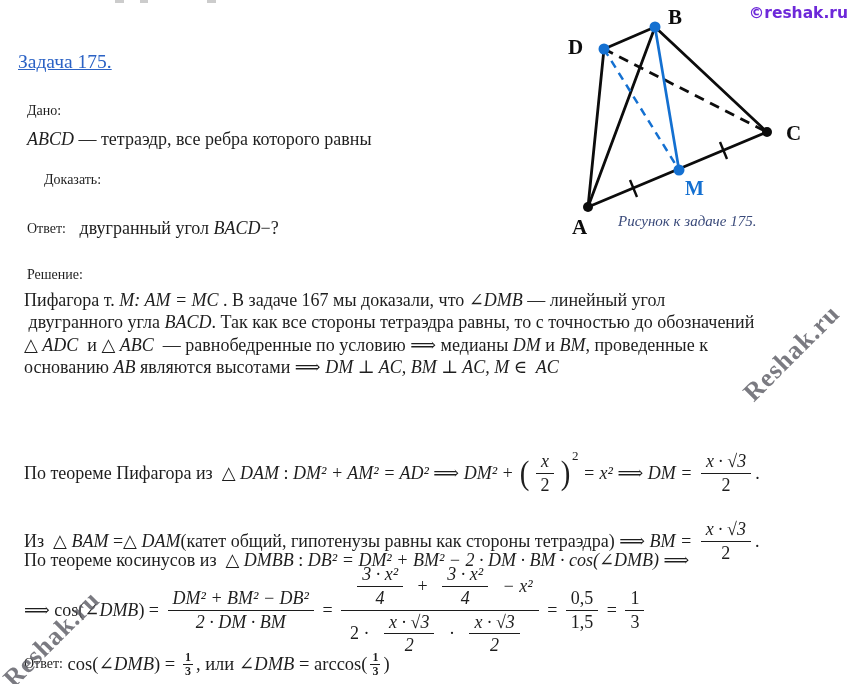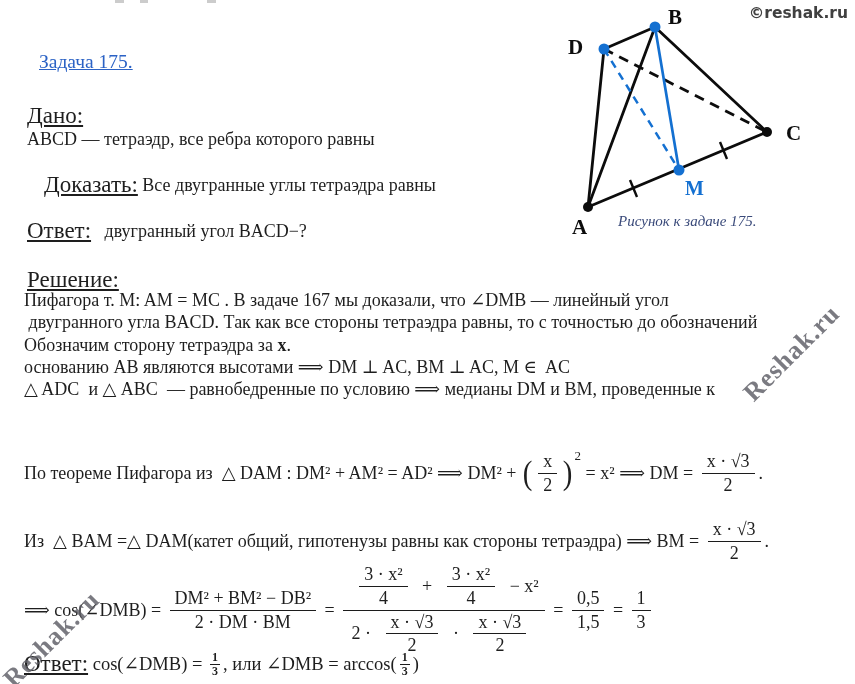--- a/index.html
+++ b/index.html
@@ -1,41 +1,41 @@
 <!DOCTYPE html>
 <html><head>
 <meta charset="utf-8">
 <style>
   html,body{margin:0;padding:0;background:#fff}
   #page{position:relative;width:855px;height:684px;background:#ffffff;overflow:hidden;
         font-family:"Liberation Serif","DejaVu Serif","DejaVu Sans",serif;color:#1e1e1e}
   .abs{position:absolute}
   .t,.line,.row{white-space:pre}
-  .m{}
+  .m{font-style:italic}
   .b{font-weight:700}
   .line{font-size:18px;line-height:22.3px}
   .row{display:flex;align-items:center;font-size:18px}
-  .label{font-size:23px;text-decoration:underline}
+  .label{font-size:14px;}
   .tasklink{font-size:19.5px;color:#2b62c5;text-decoration:underline;cursor:pointer}
   .frac{display:inline-flex;flex-direction:column;align-items:center;text-align:center;
         vertical-align:middle;margin:0 4px;line-height:1.15}
   .frac>.n{padding:0 5px 1px;border-bottom:1.7px solid #1c1c1c}
   .frac>.d{padding:1px 5px 0}
   .cf>.n,.cf>.d{display:flex;align-items:center;white-space:pre;border-bottom:none}
   .cf>.n{border-bottom:1.7px solid #1c1c1c;padding:0 6px 1px}
   .cf .frac{margin:0 10px}
   .sfrac{display:inline-flex;flex-direction:column;align-items:center;font-size:12px;
          font-weight:700;line-height:1.05;vertical-align:middle;margin:0 3px}
   .sfrac>.n{border-bottom:1.3px solid #1c1c1c;padding:0 2px}
   .bigp{font-size:34px;font-weight:400;line-height:.9;margin:0 1px;transform:scaleX(.85)}
   .supx{font-size:13px;align-self:flex-start;margin-top:1px}
   .wm{position:absolute;font-weight:700;font-size:26px;color:#5e5e66;opacity:.82;
       transform-origin:0 50%;transform:rotate(-45deg);letter-spacing:1px;z-index:6;white-space:nowrap}
   .copyright{font-family:"DejaVu Sans","Liberation Sans",sans-serif;font-size:15.5px;
-             font-weight:600;color:#404040}
+             font-weight:600;color:#6d28d9}
   .caption{font-size:15px;font-style:italic;color:#3a4a7a}
   .rem{position:absolute;top:0;height:3px;background:#cccccc}
 </style>
 </head>
 <body>
 
 <div id="page">
 
   <div class="rem" style="left:115px;width:9px"></div>
   <div class="rem" style="left:140px;width:8px"></div>
@@ -70,51 +70,51 @@
 
     <text x="138" y="22" font-size="21" font-weight="bold" fill="#0c0c0c">B</text>
     <text x="38" y="52" font-size="21" font-weight="bold" fill="#0c0c0c">D</text>
     <text x="256" y="138" font-size="21" font-weight="bold" fill="#0c0c0c">C</text>
     <text x="42" y="232" font-size="21" font-weight="bold" fill="#0c0c0c">A</text>
     <text x="155" y="193" font-size="20" font-weight="bold" fill="#1470d1">M</text>
 
     <text x="88" y="224" class="caption" font-size="15" font-style="italic" fill="#3a4a7a">Рисунок к задаче 175.</text>
   </svg>
 
-  <div class="abs tasklink" style="left:39px;top:51px">Задача 175.</div>
+  <div class="abs tasklink" style="left:18px;top:51px">Задача 175.</div>
 
   <div class="abs label" style="left:27px;top:103px">Дано:</div>
   <div class="abs line" style="left:27px;top:128px"><span class="t m">ABCD</span><span class="t"> — тетраэдр, все ребра которого равны</span></div>
 
   <div class="abs row" style="left:44px;top:172px">
-    <span class="label t">Доказать:</span><span class="t"> Все двугранные углы тетраэдра равны</span>
+    <span class="label t">Доказать:</span>
   </div>
 
   <div class="abs row" style="left:27px;top:218px">
     <span class="label t">Ответ:</span><span><span class="t">   двугранный угол </span><span class="t m">BACD</span><span class="t">−?</span></span>
   </div>
 
   <div class="abs label" style="left:27px;top:267px">Решение:</div>
 
   <div class="abs" style="left:24px;top:289px">
     <div class="line"><span class="t">Пифагора т. </span><span class="t m">M: AM = MC</span><span class="t"> . В задаче 167 мы доказали, что </span><span class="t m">∠DMB</span><span class="t"> — линейный угол</span></div>
     <div class="line"><span class="t"> двугранного угла </span><span class="t m">BACD</span><span class="t">. Так как все стороны тетраэдра равны, то с точностью до обозначений</span></div>
-    <div class="line"><span class="t">Обозначим сторону тетраэдра за </span><span class="t b">x</span><span class="t">.</span></div>
+    <div class="line"><span class="t">△ </span><span class="t m">ADC</span><span class="t">  и △ </span><span class="t m">ABC</span><span class="t">  — равнобедренные по условию ⟹ медианы </span><span class="t m">DM</span><span class="t"> и </span><span class="t m">BM</span><span class="t">, проведенные к</span></div>
     <div class="line"><span class="t">основанию </span><span class="t m">AB</span><span class="t"> являются высотами ⟹ </span><span class="t m">DM ⊥ AC, BM ⊥ AC, M ∈  AC</span></div>
-    <div class="line"><span class="t">△ </span><span class="t m">ADC</span><span class="t">  и △ </span><span class="t m">ABC</span><span class="t">  — равнобедренные по условию ⟹ медианы </span><span class="t m">DM</span><span class="t"> и </span><span class="t m">BM</span><span class="t">, проведенные к</span></div>
   </div>
 
   <div class="abs row" style="left:24px;top:447px;height:52px">
     <span><span class="t">По теореме Пифагора из  △ </span><span class="t m">DAM</span><span class="t"> : </span><span class="t m">DM² + AM² = AD²</span><span class="t"> ⟹ </span><span class="t m">DM² + </span></span><span class="bigp">(</span><span class="frac"><span class="n m">x</span><span class="d">2</span></span><span class="bigp">)</span><span class="supx">2</span><span><span class="t m"> = x²</span><span class="t"> ⟹ </span><span class="t m">DM = </span></span><span class="frac"><span class="n m">x · √3</span><span class="d">2</span></span><span class="t">.</span>
   </div>
 
   <div class="abs row" style="left:24px;top:518px;height:46px">
     <span><span class="t">Из  △ </span><span class="t m">BAM</span><span class="t"> =△ </span><span class="t m">DAM</span><span class="t">(катет общий, гипотенузы равны как стороны тетраэдра) ⟹ </span><span class="t m">BM = </span></span><span class="frac"><span class="n m">x · √3</span><span class="d">2</span></span><span class="t">.</span>
   </div>
 
+  <div class="abs line" style="left:24px;top:549px"><span class="t">По теореме косинусов из  △ </span><span class="t m">DMBB</span><span class="t"> : </span><span class="t m">DB² = DM² + BM² − 2 · DM · BM · cos(∠DMB)</span><span class="t"> ⟹</span></div>
 
   <div class="abs row" style="left:24px;top:568px;height:84px">
     <span><span class="t">⟹ cos(</span><span class="t m">∠DMB</span><span class="t">) = </span></span><span class="frac m"><span class="n">DM² + BM² − DB²</span><span class="d">2 · DM · BM</span></span><span class="t"> = </span><span class="frac cf"><span class="n"><span class="frac m"><span class="n">3 · x²</span><span class="d">4</span></span><span class="t"> + </span><span class="frac m"><span class="n">3 · x²</span><span class="d">4</span></span><span class="t m"> − x²</span></span><span class="d"><span class="t">2 · </span><span class="frac m"><span class="n">x · √3</span><span class="d">2</span></span><span class="t"> · </span><span class="frac m"><span class="n">x · √3</span><span class="d">2</span></span></span></span><span class="t"> = </span><span class="frac"><span class="n">0,5</span><span class="d">1,5</span></span><span class="t"> = </span><span class="frac"><span class="n">1</span><span class="d">3</span></span>
   </div>
 
   <div class="abs row" style="left:24px;top:648px;height:32px;font-size:18.5px">
     <span class="label t">Ответ:</span><span><span class="t"> cos(</span><span class="t m">∠DMB</span><span class="t">) = </span></span><span class="sfrac"><span class="n">1</span><span class="d">3</span></span><span><span class="t">, или </span><span class="t m">∠DMB</span><span class="t"> = arccos(</span></span><span class="sfrac"><span class="n">1</span><span class="d">3</span></span><span class="t">)</span>
   </div>
 
 </div>

